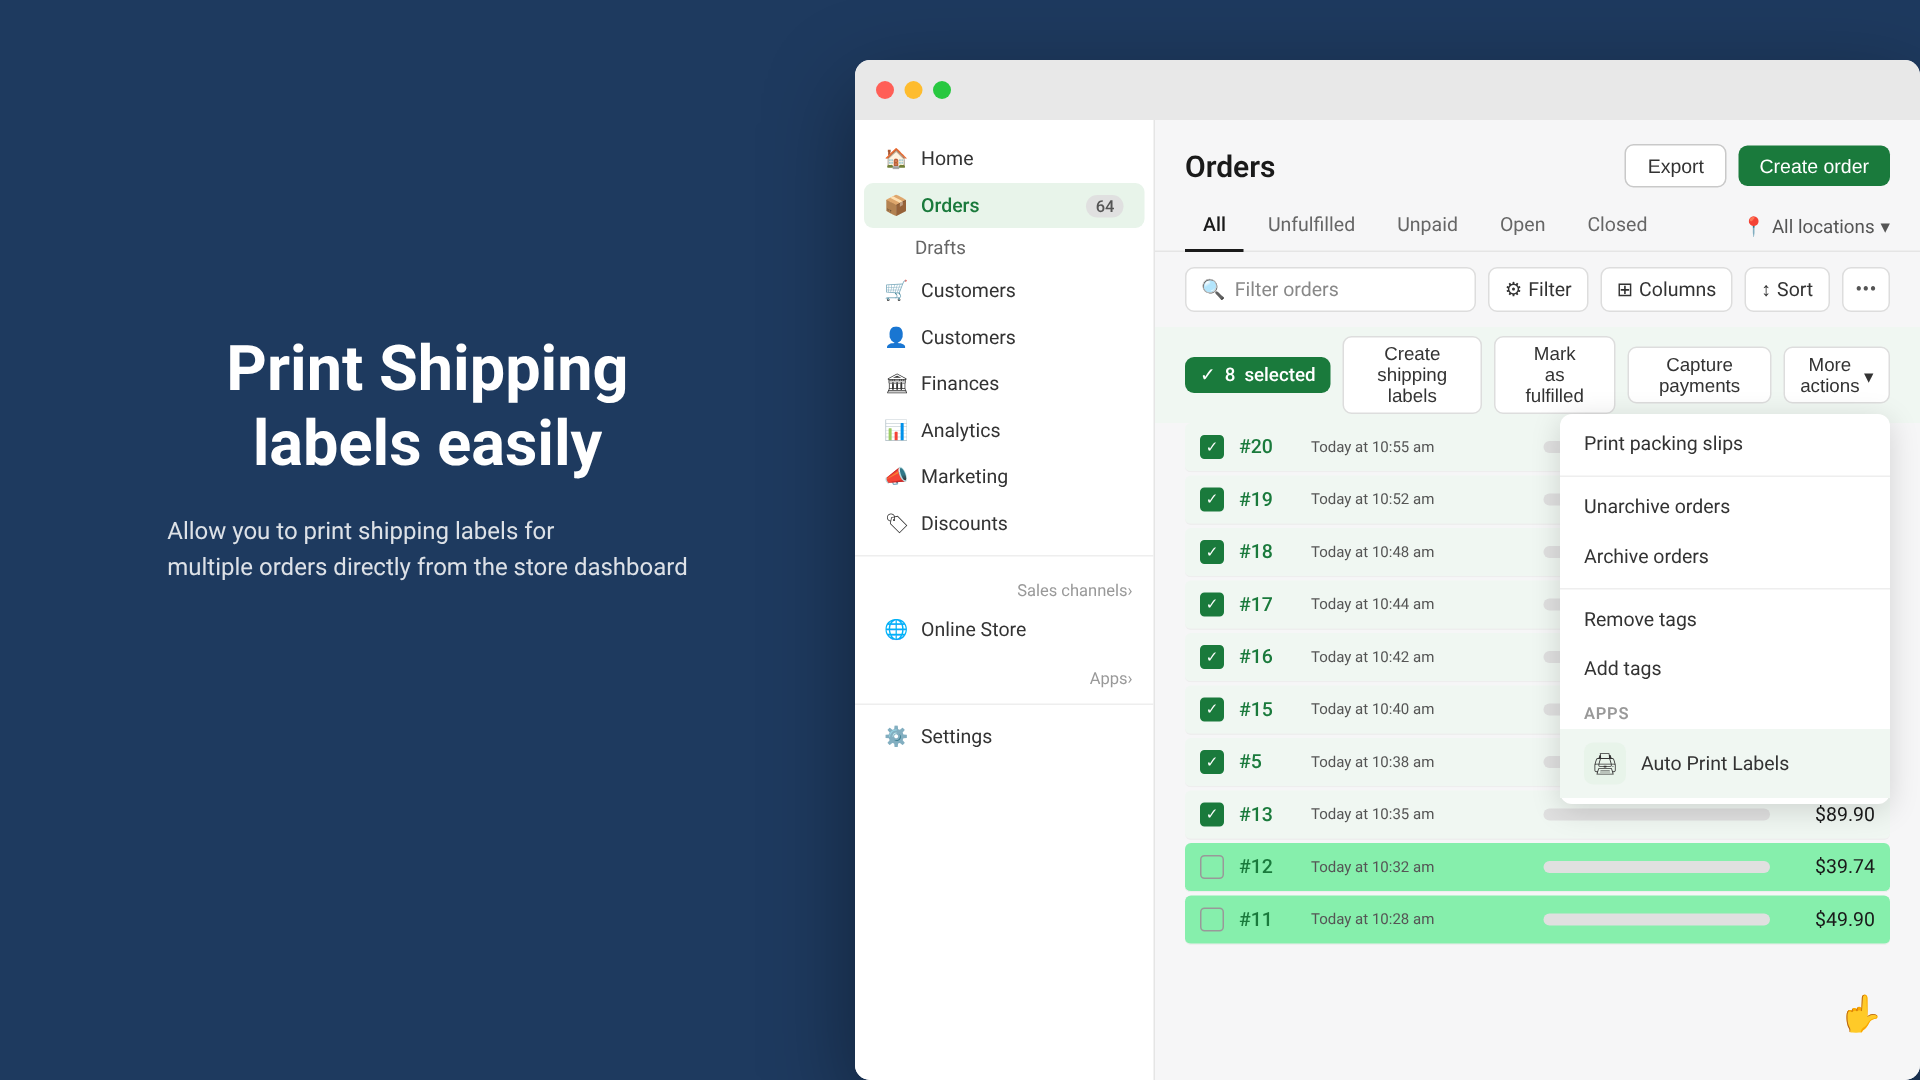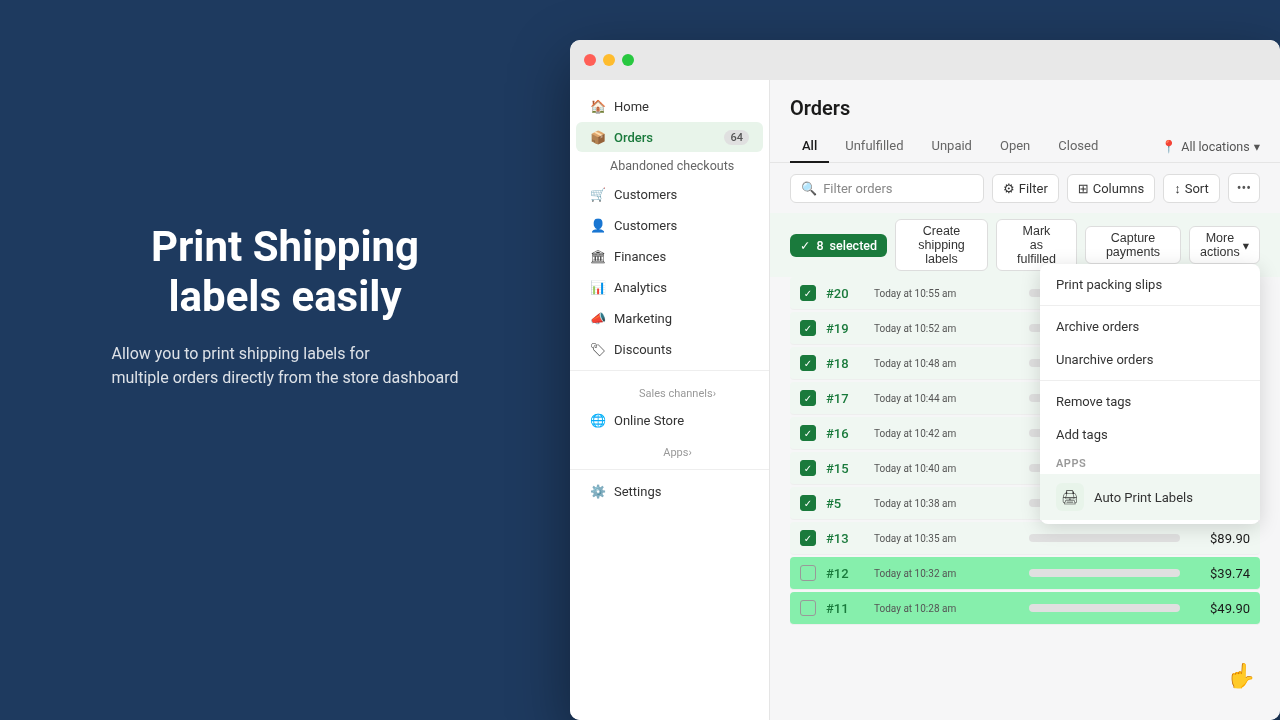--- a/index.html
+++ b/index.html
@@ -120,21 +120,21 @@
       cursor: pointer;
       margin: 1px 6px;
       border-radius: 6px;
     }
     .sidebar-section-label {
       font-size: 11px;
       color: #999;
       padding: 10px 14px 4px;
       display: flex;
       align-items: center;
-      justify-content: center;
+      justify-content: flex-end;
       margin-left: 16px;
     }
     .sidebar-divider {
       height: 1px;
       background: #eee;
       margin: 6px 0;
     }
 
     
     .main-content {
@@ -360,21 +360,21 @@
       color: #1a1a1a;
       width: 60px;
       text-align: right;
       flex-shrink: 0;
     }
 
     
     .dropdown-menu {
       position: absolute;
       right: 20px;
-      top: 184px;
+      top: 196px;
       width: 220px;
       background: white;
       border-radius: 8px;
       box-shadow: 0 4px 20px rgba(0,0,0,0.15);
       z-index: 100;
       padding: 4px 0;
     }
     .dropdown-item {
       padding: 9px 16px;
       font-size: 13px;
@@ -447,21 +447,21 @@
       <div class="sidebar-item">
         <span class="icon">🏠</span>
         <span>Home</span>
       </div>
       <div class="sidebar-item active">
         <span class="icon">📦</span>
         <span>Orders</span>
         <span class="sidebar-badge">64</span>
       </div>
       <div class="sidebar-sub-item">
-        <span>Abandoned checkouts</span>
+        <span>Drafts</span>
       </div>
       <div class="sidebar-item">
         <span class="icon">🛒</span>
         <span>Customers</span>
       </div>
       <div class="sidebar-item">
         <span class="icon">👤</span>
         <span>Customers</span>
       </div>
       <div class="sidebar-item">
@@ -497,20 +497,24 @@
       <div class="sidebar-item">
         <span class="icon">⚙️</span>
         <span>Settings</span>
       </div>
     </div>
 
     <div class="main-content">
 
       <div class="top-bar">
         <div class="page-title">Orders</div>
+        <div class="top-actions">
+          <button class="btn-export">Export</button>
+          <button class="btn-create">Create order</button>
+        </div>
       </div>
 
       <div class="tabs-bar">
         <div class="tab active">All</div>
         <div class="tab">Unfulfilled</div>
         <div class="tab">Unpaid</div>
         <div class="tab">Open</div>
         <div class="tab">Closed</div>
         <div class="tab-spacer"></div>
         <div class="location-selector">
@@ -625,22 +629,22 @@
           <div class="order-num">#11</div>
           <div class="order-time">Today at 10:28 am</div>
           <div class="order-bar"></div>
           <div class="order-amount">$49.90</div>
         </div>
       </div>
 
       <div class="dropdown-menu">
         <div class="dropdown-item">Print packing slips</div>
         <div class="dropdown-divider"></div>
+        <div class="dropdown-item">Unarchive orders</div>
         <div class="dropdown-item">Archive orders</div>
-        <div class="dropdown-item">Unarchive orders</div>
         <div class="dropdown-divider"></div>
         <div class="dropdown-item">Remove tags</div>
         <div class="dropdown-item">Add tags</div>
         <div class="dropdown-section-label">APPS</div>
         <div class="dropdown-app-item">
           <div class="app-icon">🖨</div>
           <span>Auto Print Labels</span>
         </div>
       </div>
 

